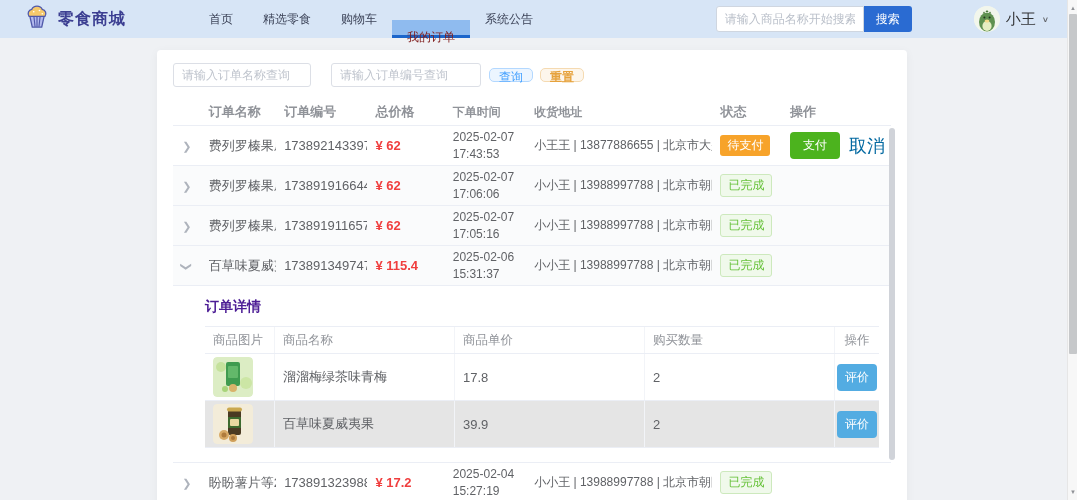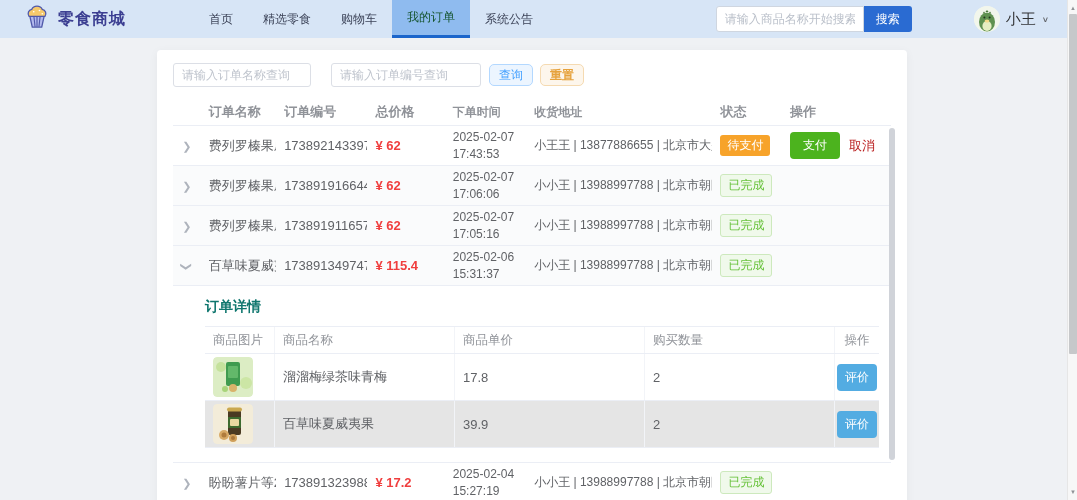--- a/index.html
+++ b/index.html
@@ -8,42 +8,42 @@
     font-family:"Liberation Sans","DejaVu Sans",sans-serif;
     background:#eff1f4; position:relative; color:#606266;
   }
   
   .topbar { position:absolute; top:0; left:0; width:1067px; height:38px;
     background:#d7e5f6; display:flex; align-items:center; z-index:5; }
   .brand { display:flex; align-items:center; gap:8px; padding-left:24px; width:194px; }
   .brand-title { font-size:16px; font-weight:bold; color:#3c3f92; letter-spacing:1px; }
   .nav { display:flex; height:38px; }
   .nav-item { padding:0 15px; line-height:38px; font-size:12px; color:#3c4358; cursor:pointer; }
-  .nav-item.active { background:#8fbbef; border-bottom:3px solid #1b65cb; color:#14532d; line-height:35px; }
+  .nav-item.active { background:#8fbbef; border-bottom:3px solid #1b65cb; color:#7f1d1d; line-height:35px;margin-top:20px; }
   .topbar-right { position:absolute; right:18px; top:0; height:38px; display:flex; align-items:center; }
   .search-input { width:148px; height:26px; border:1px solid #cfd6e0; border-radius:3px 0 0 3px;
     padding:0 8px; font-size:12px; outline:none; background:#fff; color:#404040; }
   .search-input::placeholder { color:#b9bfc9; }
   .search-btn { height:26px; padding:0 12px; background:#2a6bd2; color:#fff; border:none;
     border-radius:0 3px 3px 0; font-size:12px; cursor:pointer; margin-right:62px; }
   .userbox { display:flex; align-items:center; gap:6px; cursor:pointer; }
   .avatar { width:26px; height:26px; border-radius:50%; overflow:hidden; background:#f2f6ec; }
   .username { font-size:15px; color:#303133;font-family:Liberation Mono, monospace; }
   .caret { font-size:10px; color:#606266; transform:scaleY(0.8); }
   
   .card { position:absolute; left:157px; top:50px; width:750px; height:462px;
     background:#fff; border-radius:4px; box-shadow:0 2px 10px rgba(0,0,0,.05); padding:13px 16px 0 16px; }
   
   .filters { display:flex; align-items:center; height:24px; margin-bottom:12px; }
   .f-input { height:24px; border:1px solid #dcdfe6; border-radius:3px; padding:0 8px;
     font-size:12px; color:#15803d; outline:none; }
   .f-input::placeholder { color:#bfc4cd; }
   .f-input.name { width:138px; margin-right:20px; }
   .f-input.number { width:150px; margin-right:8px; }
-  .mini-btn { height:22px; padding:0 9px; font-size:12px; border-radius:5px; cursor:pointer; margin-right:7px; }
+  .mini-btn { height:14px; padding:0 9px; font-size:12px; border-radius:5px; cursor:pointer; margin-right:7px; }
   .btn-query { background:#ecf5ff; border:1px solid #b3d8ff; color:#409eff; }
   .btn-reset { background:#fdf6ec; border:1px solid #f5dab1; color:#e6a23c; font-weight:bold; }
   
   .trow { display:flex; align-items:center; border-bottom:1px solid #ebeef5; }
   .thead { height:27px; color:#909399; font-weight:bold; font-size:13px; }
   .tr { min-height:40px; font-size:13px; color:#606266; }
   .tr.striped { background:#fafbfc; }
   .cell { padding:0 8px; overflow:hidden; white-space:nowrap; }
   .c-expand { width:28px; text-align:center; padding:0; }
   .c-name { width:76px; }
@@ -54,24 +54,24 @@
   .c-status { width:70px; }
   .c-ops { width:110px; display:flex; align-items:center; gap:9px; }
   .expand-icon { display:inline-block; font-size:11px; color:#aeb3bc; cursor:pointer; }
   .expand-icon.open { transform:rotate(90deg); }
   .price { color:#f03e3e; font-weight:bold; }
   .badge { display:inline-block; font-size:12px; border-radius:3px; padding:2px 7px; line-height:1.4; }
   .badge-warn { background:#f7a32a; color:#fff; }
   .badge-done { background:#f0f9eb; color:#67c23a; border:1px solid #cde9bd; }
   .pay-btn { background:#4cb31e; color:#fff; border:none; border-radius:4px;
     padding:5px 13px; font-size:12px; cursor:pointer; }
-  .cancel-link { color:#b91c1c; font-size:13px; cursor:pointer; }
+  .cancel-link { color:#0369a1; font-size:18px; cursor:pointer; }
   
   .detail { padding:12px 0 14px 32px; border-bottom:1px solid #ebeef5; }
-  .detail-title { font-size:14px; font-weight:bold; color:#0f766e; margin-bottom:10px; }
+  .detail-title { font-size:14px; font-weight:bold; color:#4c1d95; margin-bottom:10px; }
   .sub-table { width:674px; border-top:1px solid #ebeef5; }
   .srow { display:flex; align-items:center; border-bottom:1px solid #ebeef5; }
   .shead { height:27px; color:#909399; font-size:12.5px; }
   .sr { height:47px; font-size:13px; color:#606266; }
   .sr.striped { background:#e5e5e5; }
   .scell { padding:0 8px; height:100%; display:flex; align-items:center; border-right:1px solid #f2f4f8; }
   .scell:last-child { border-right:none; }
   .s-img { width:70px; }
   .s-name { width:180px; }
   .s-price { width:190px; }

